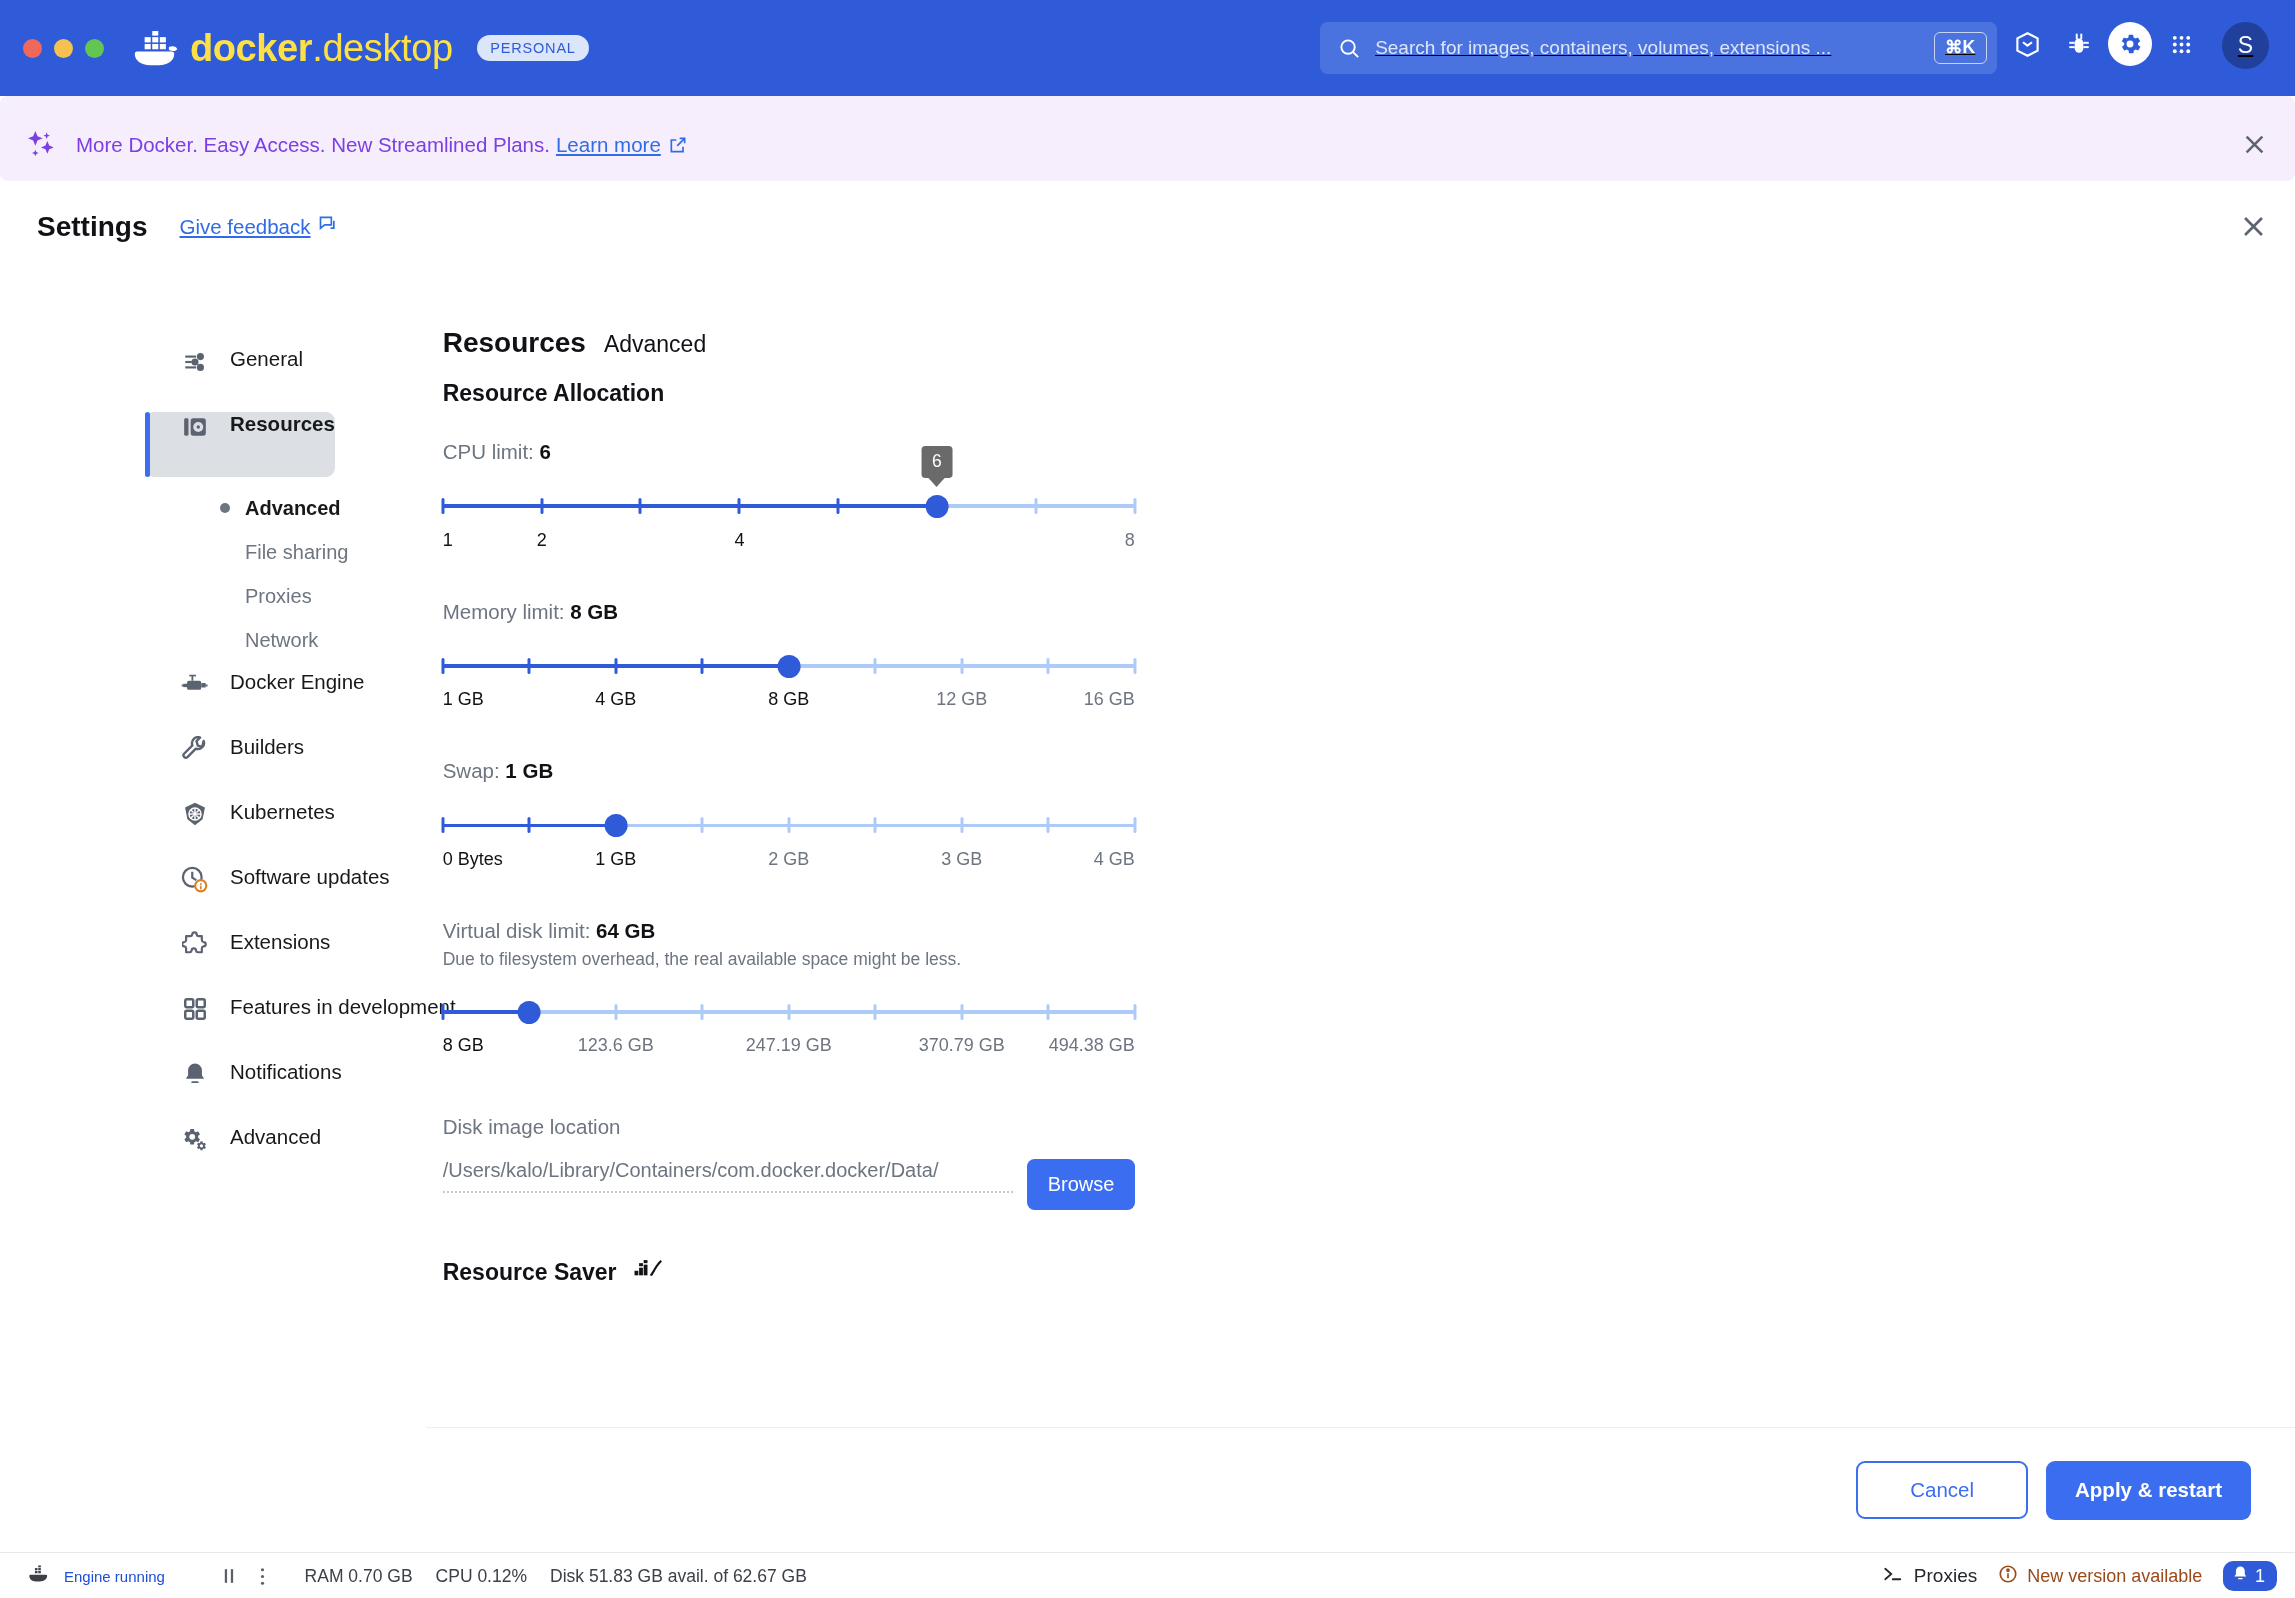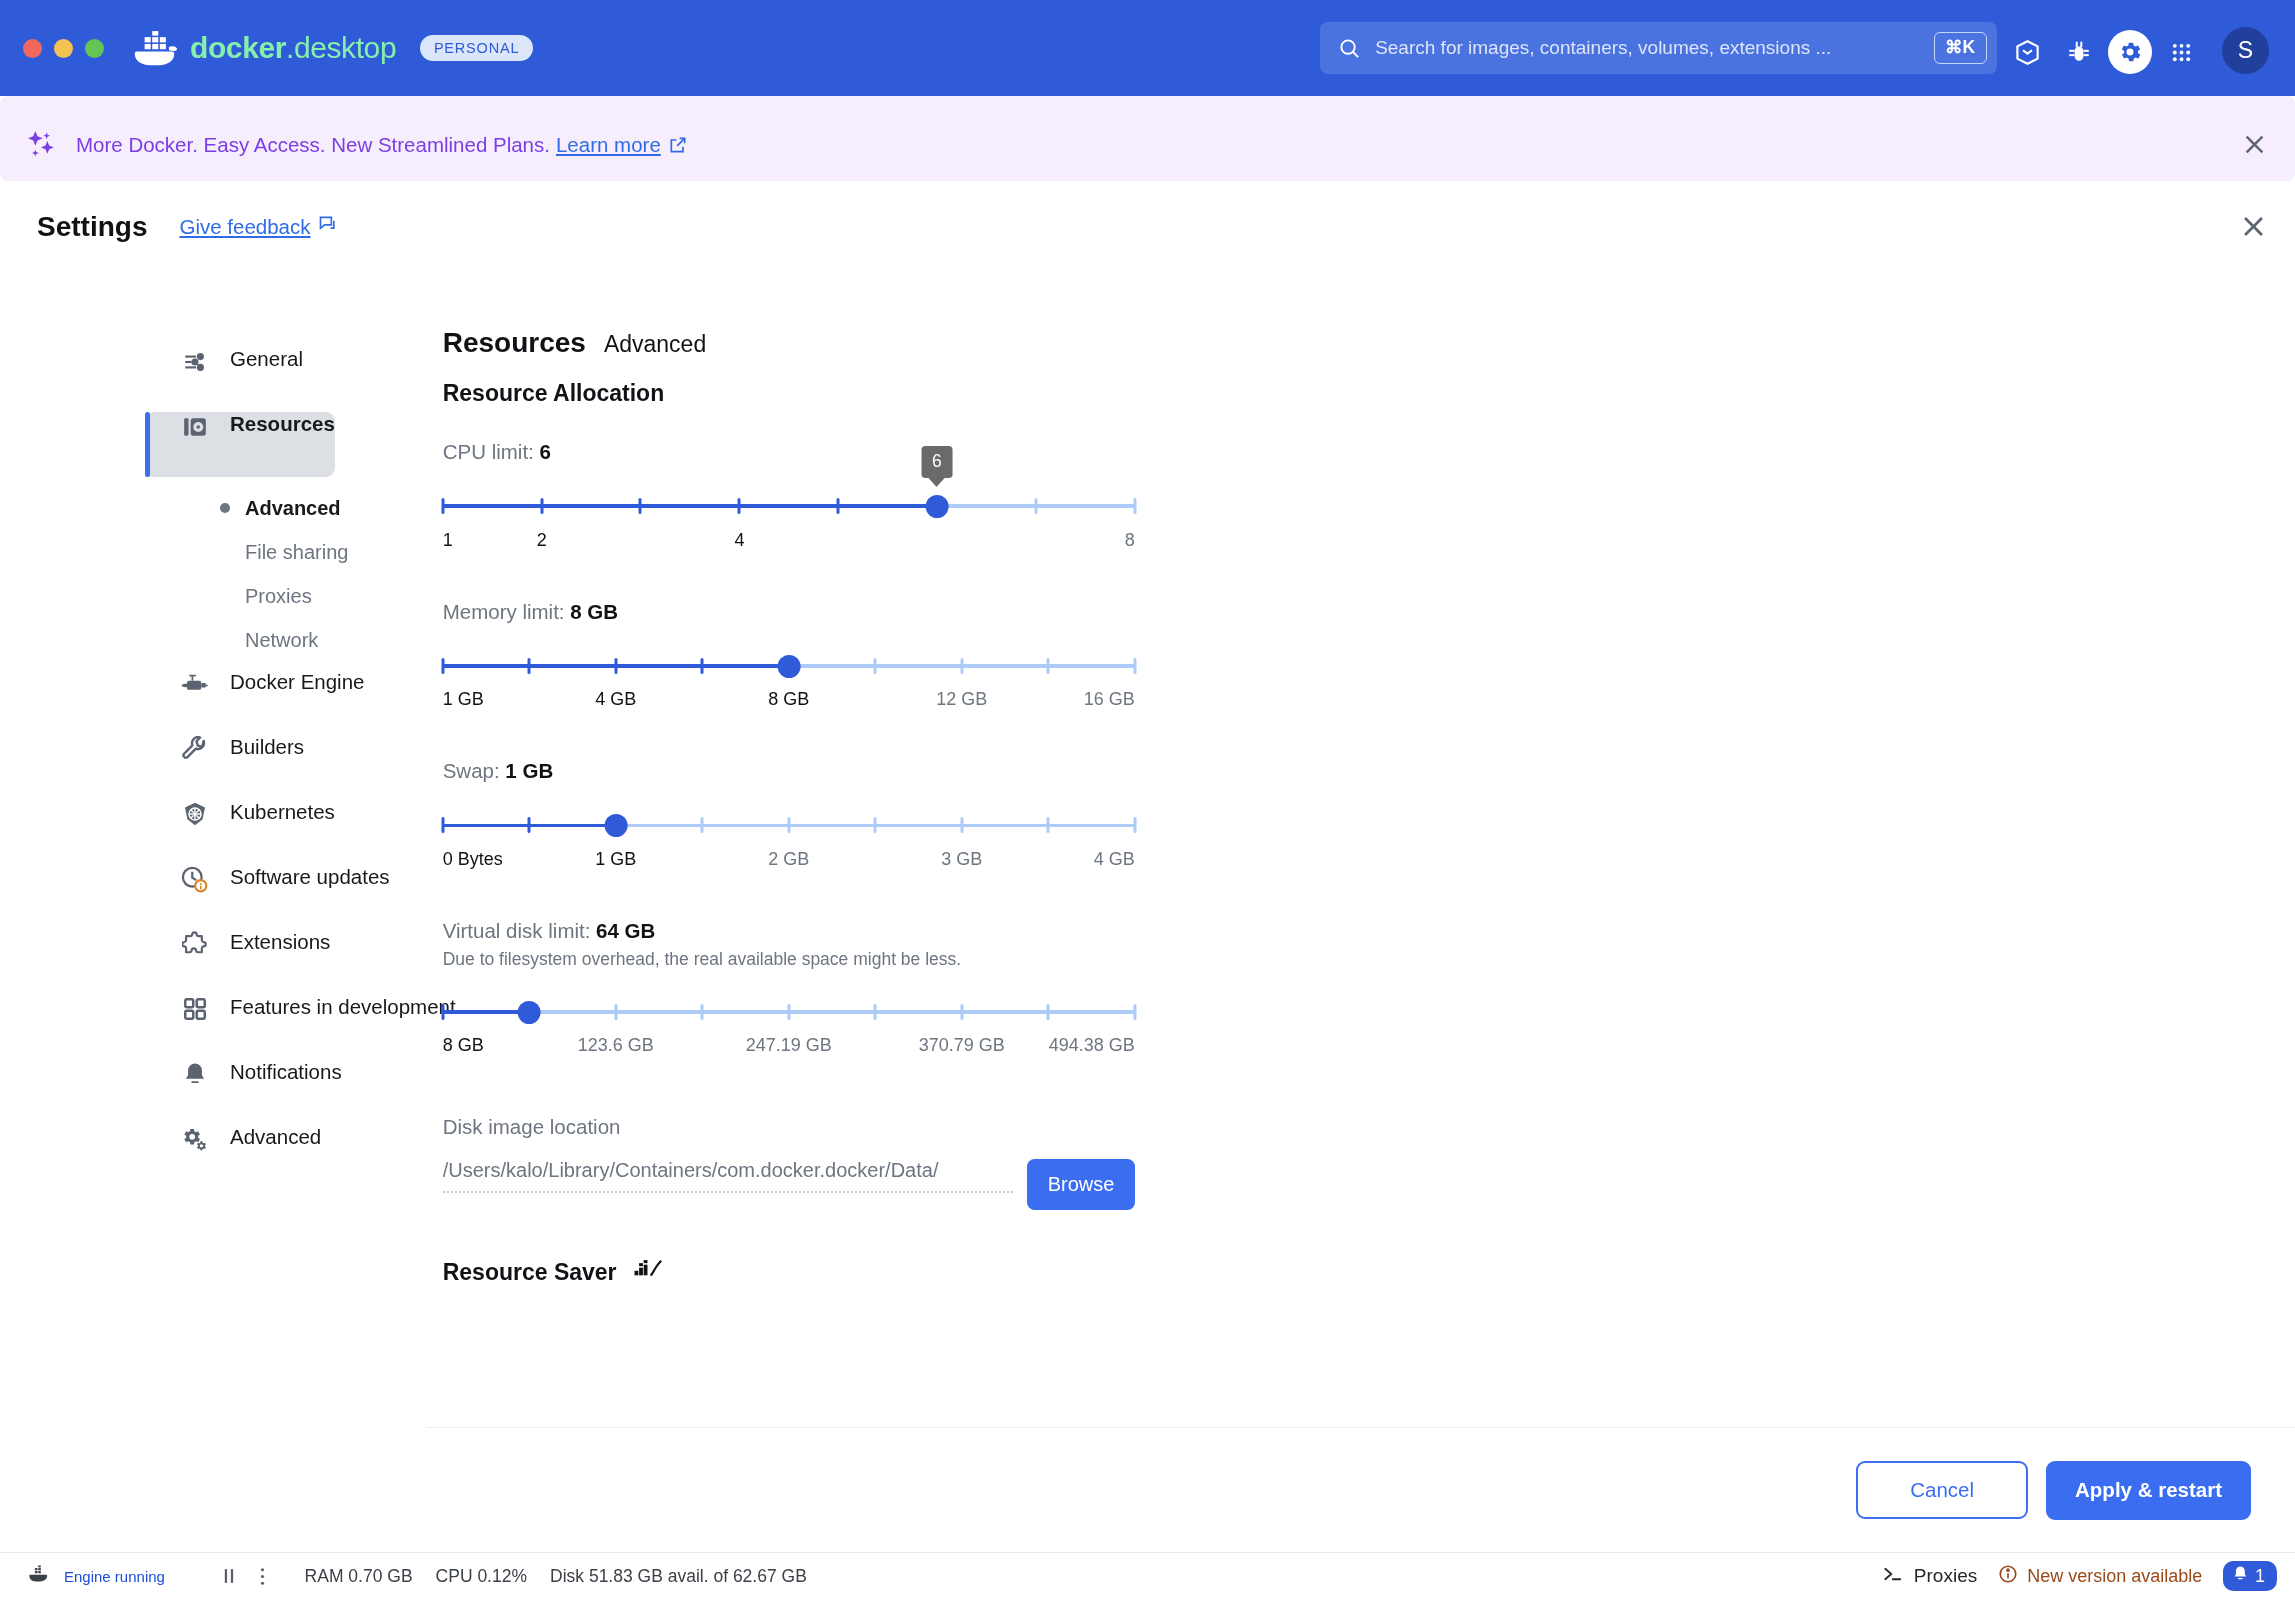--- a/index.html
+++ b/index.html
@@ -21,30 +21,30 @@
     position: relative;
   }
   .traffic { display: flex; align-items: center; gap: 12px; margin-right: 27px; }
   .tl-dot { width: 19px; height: 19px; border-radius: 50%; }
   .tl-red { background: #f0685d; }
   .tl-yellow { background: #f5c150; }
   .tl-green { background: #62c554; }
 
   .brand { display: flex; align-items: center; gap: 12px; }
   .brand-logo { width: 47px; height: 37px; }
-  .brand-text { color:#86efac; font-size: 30px; letter-spacing: -0.4px; font-weight: 400; }
+  .brand-text { color:#fde047; font-size: 38px; letter-spacing: -0.4px; font-weight: 400; }
   .brand-text b { font-weight: 700; }
   .plan-badge {
     margin-left: 12px;
     background: #dbe6fb; color: #2f5bd8;
     font-size: 14.5px; font-weight: 400; letter-spacing: 0.8px;
     padding: 5.3px 13.7px; border-radius: 16.7px;
   }
 
-  .tb-right { margin-left: auto; display: flex; align-items: flex-end; gap: 7.6px; }
+  .tb-right { margin-left: auto; display: flex; align-items: flex-start; gap: 7.6px; text-decoration: underline; }
   .searchbox {
     width: 677px; height: 52px;
     background: #4a73e0;
     border-radius: 7.6px;
     display: flex; align-items: center;
     padding: 0 10.6px 0 18px;
     gap: 13.7px;
   }
   .searchbox .si { flex: 0 0 auto; display:flex; }
   .search-input {

